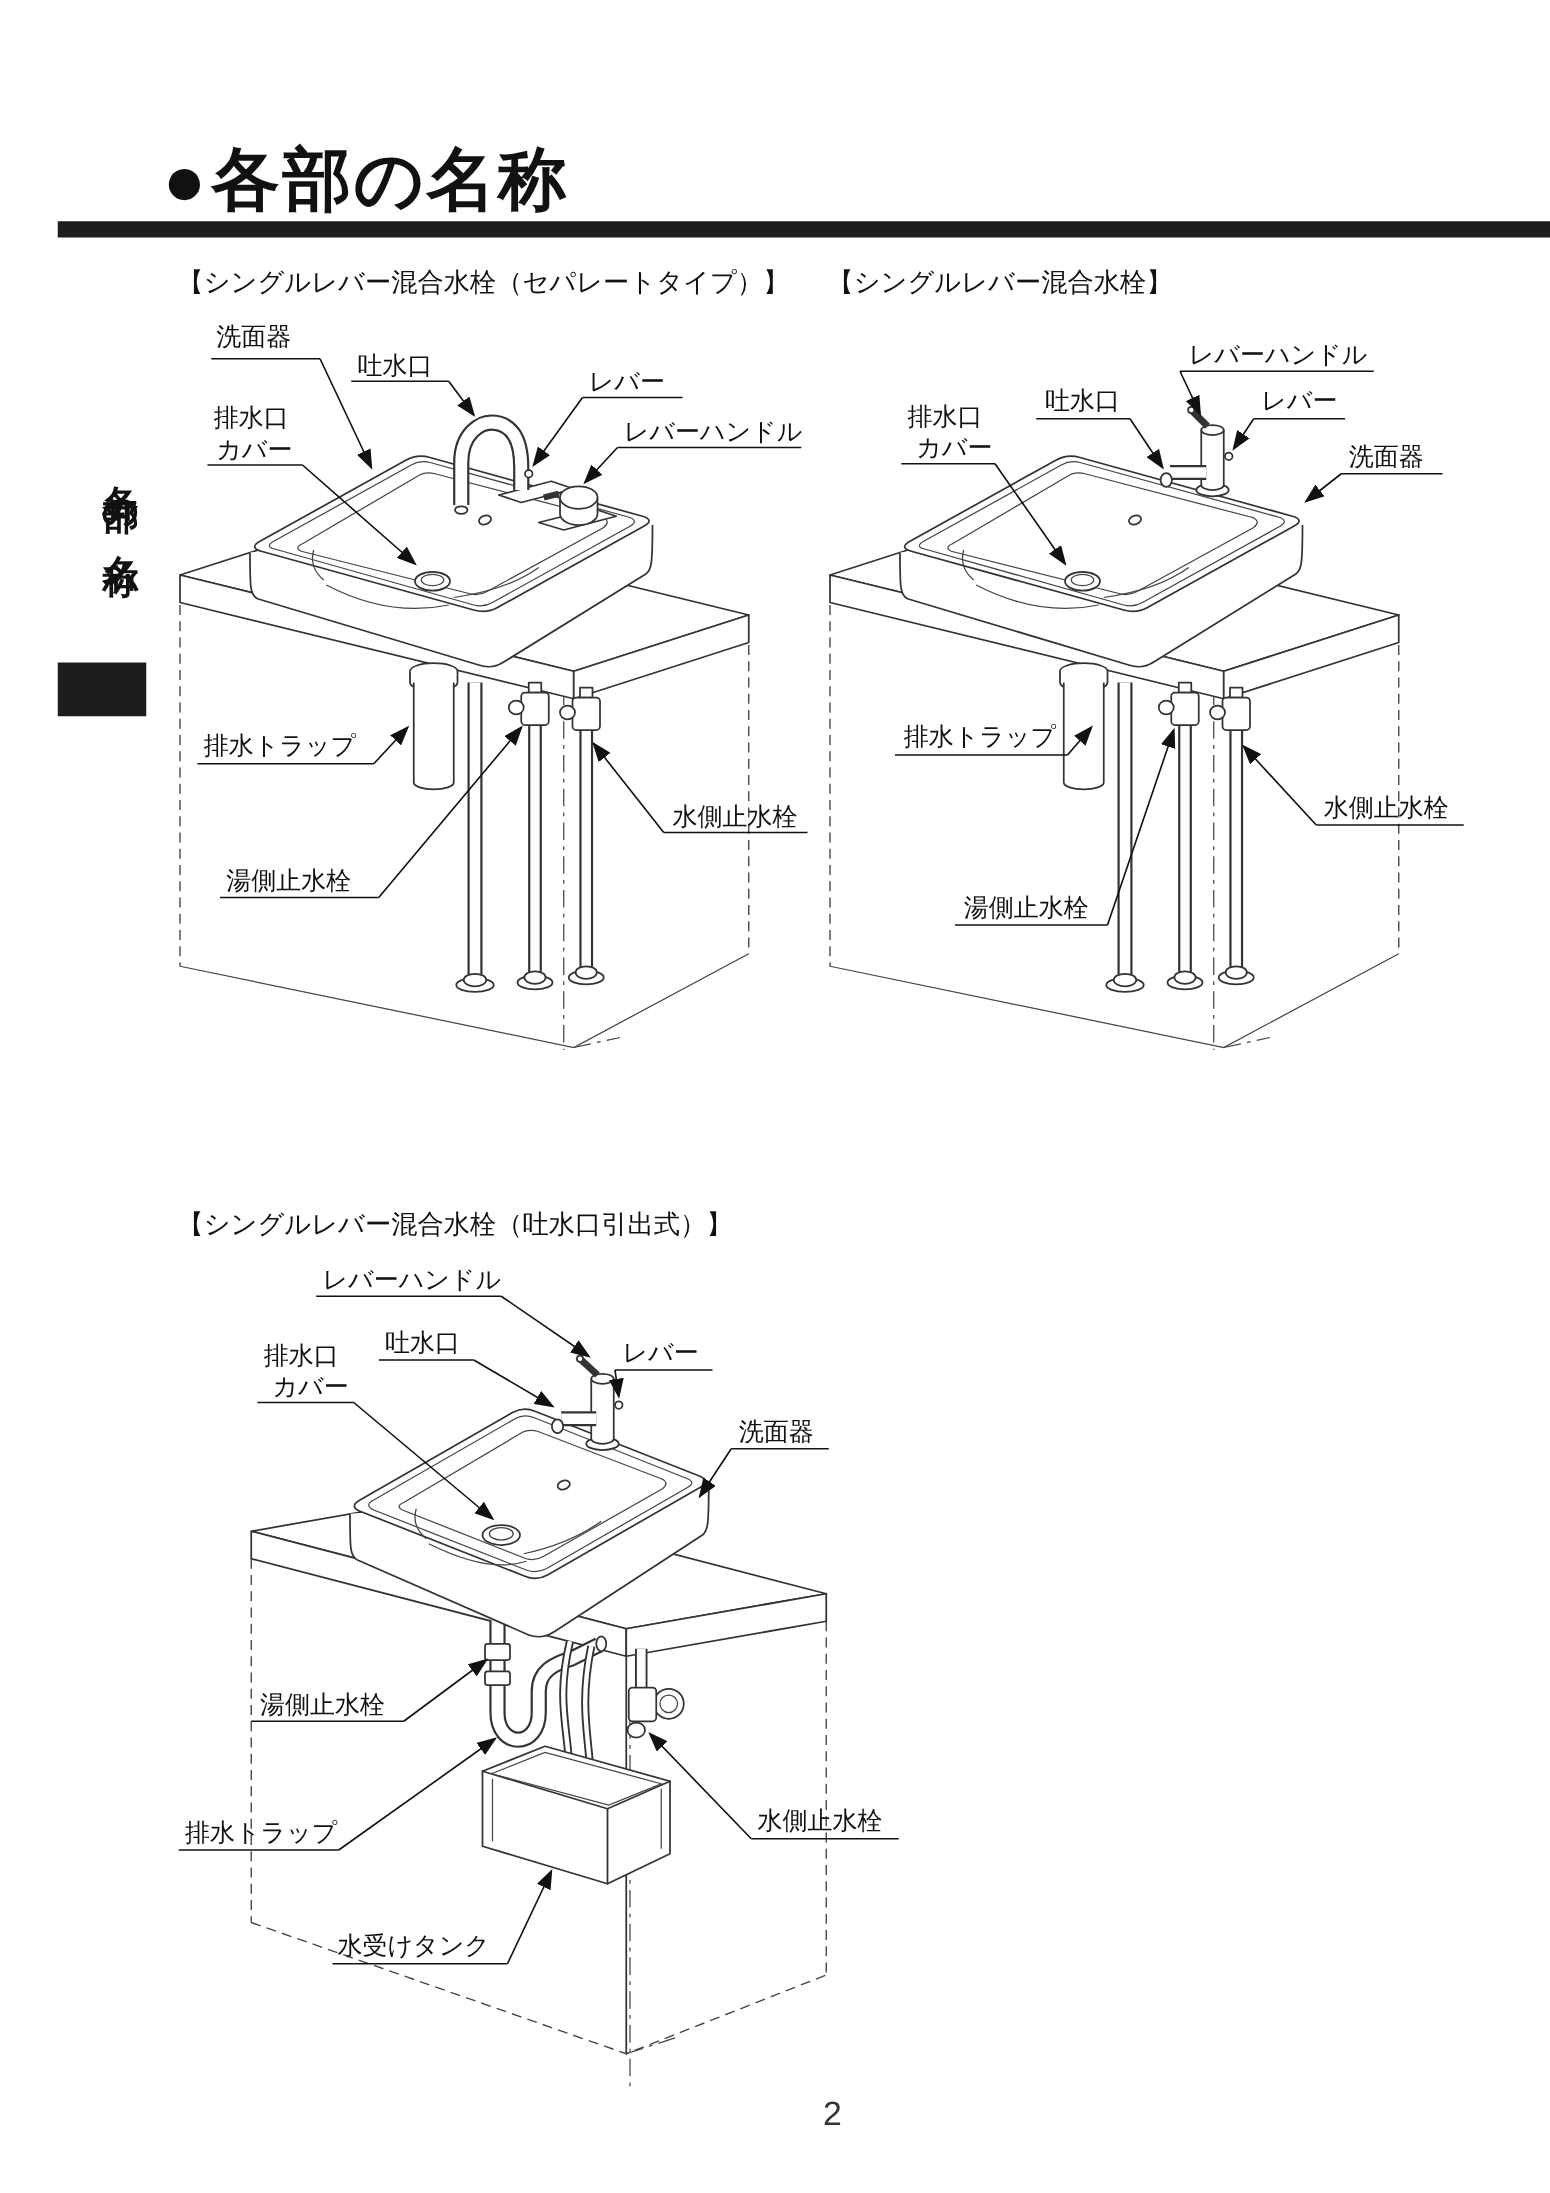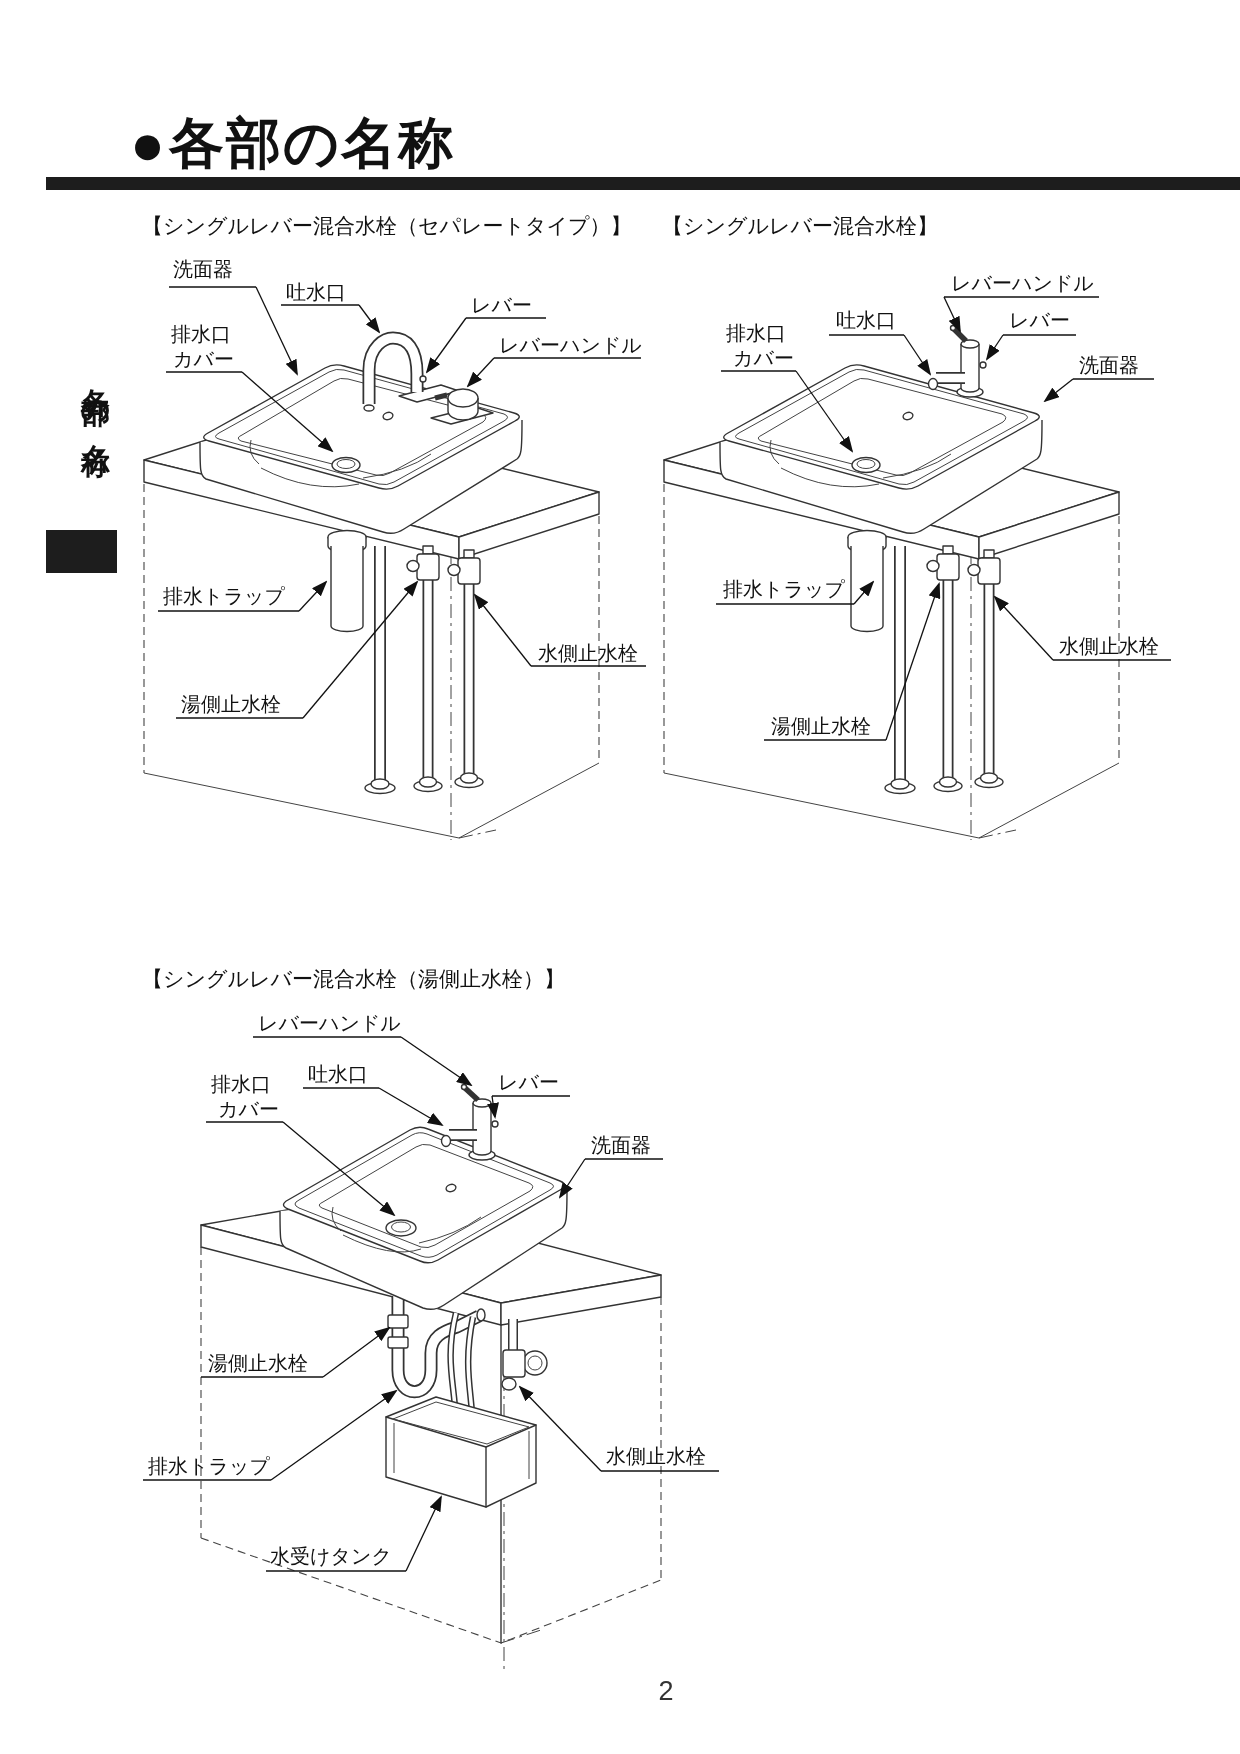--- a/index.html
+++ b/index.html
@@ -37,21 +37,21 @@
 <div class="page">
 
   <h1 class="title"><span class="bullet">●</span><span>各部の名称</span></h1>
   <div class="rule"></div>
 
   <div class="sideword">各部の名称</div>
   <div class="sidetab"></div>
 
   <h2 class="h2 s1">【シングルレバー混合水栓（セパレートタイプ）】</h2>
   <h2 class="h2 s2">【シングルレバー混合水栓】</h2>
-  <h2 class="h2 s3">【シングルレバー混合水栓（湯側止水栓）】</h2>
+  <h2 class="h2 s3">【シングルレバー混合水栓（吐水口引出式）】</h2>
 
   <svg class="diagram" style="left:55px;top:228px;" width="560" height="625" viewBox="0 0 560 625">
     <defs>
       <marker id="ar1" markerWidth="16" markerHeight="12" refX="14" refY="6" orient="auto" markerUnits="userSpaceOnUse">
         <path d="M0,0 L16,6 L0,12 Z" fill="#111"></path>
       </marker>
     </defs>
     <g>
       <path class="dash" d="M43,256 V545"></path>
       <path class="dash" d="M498,288 V535"></path>

